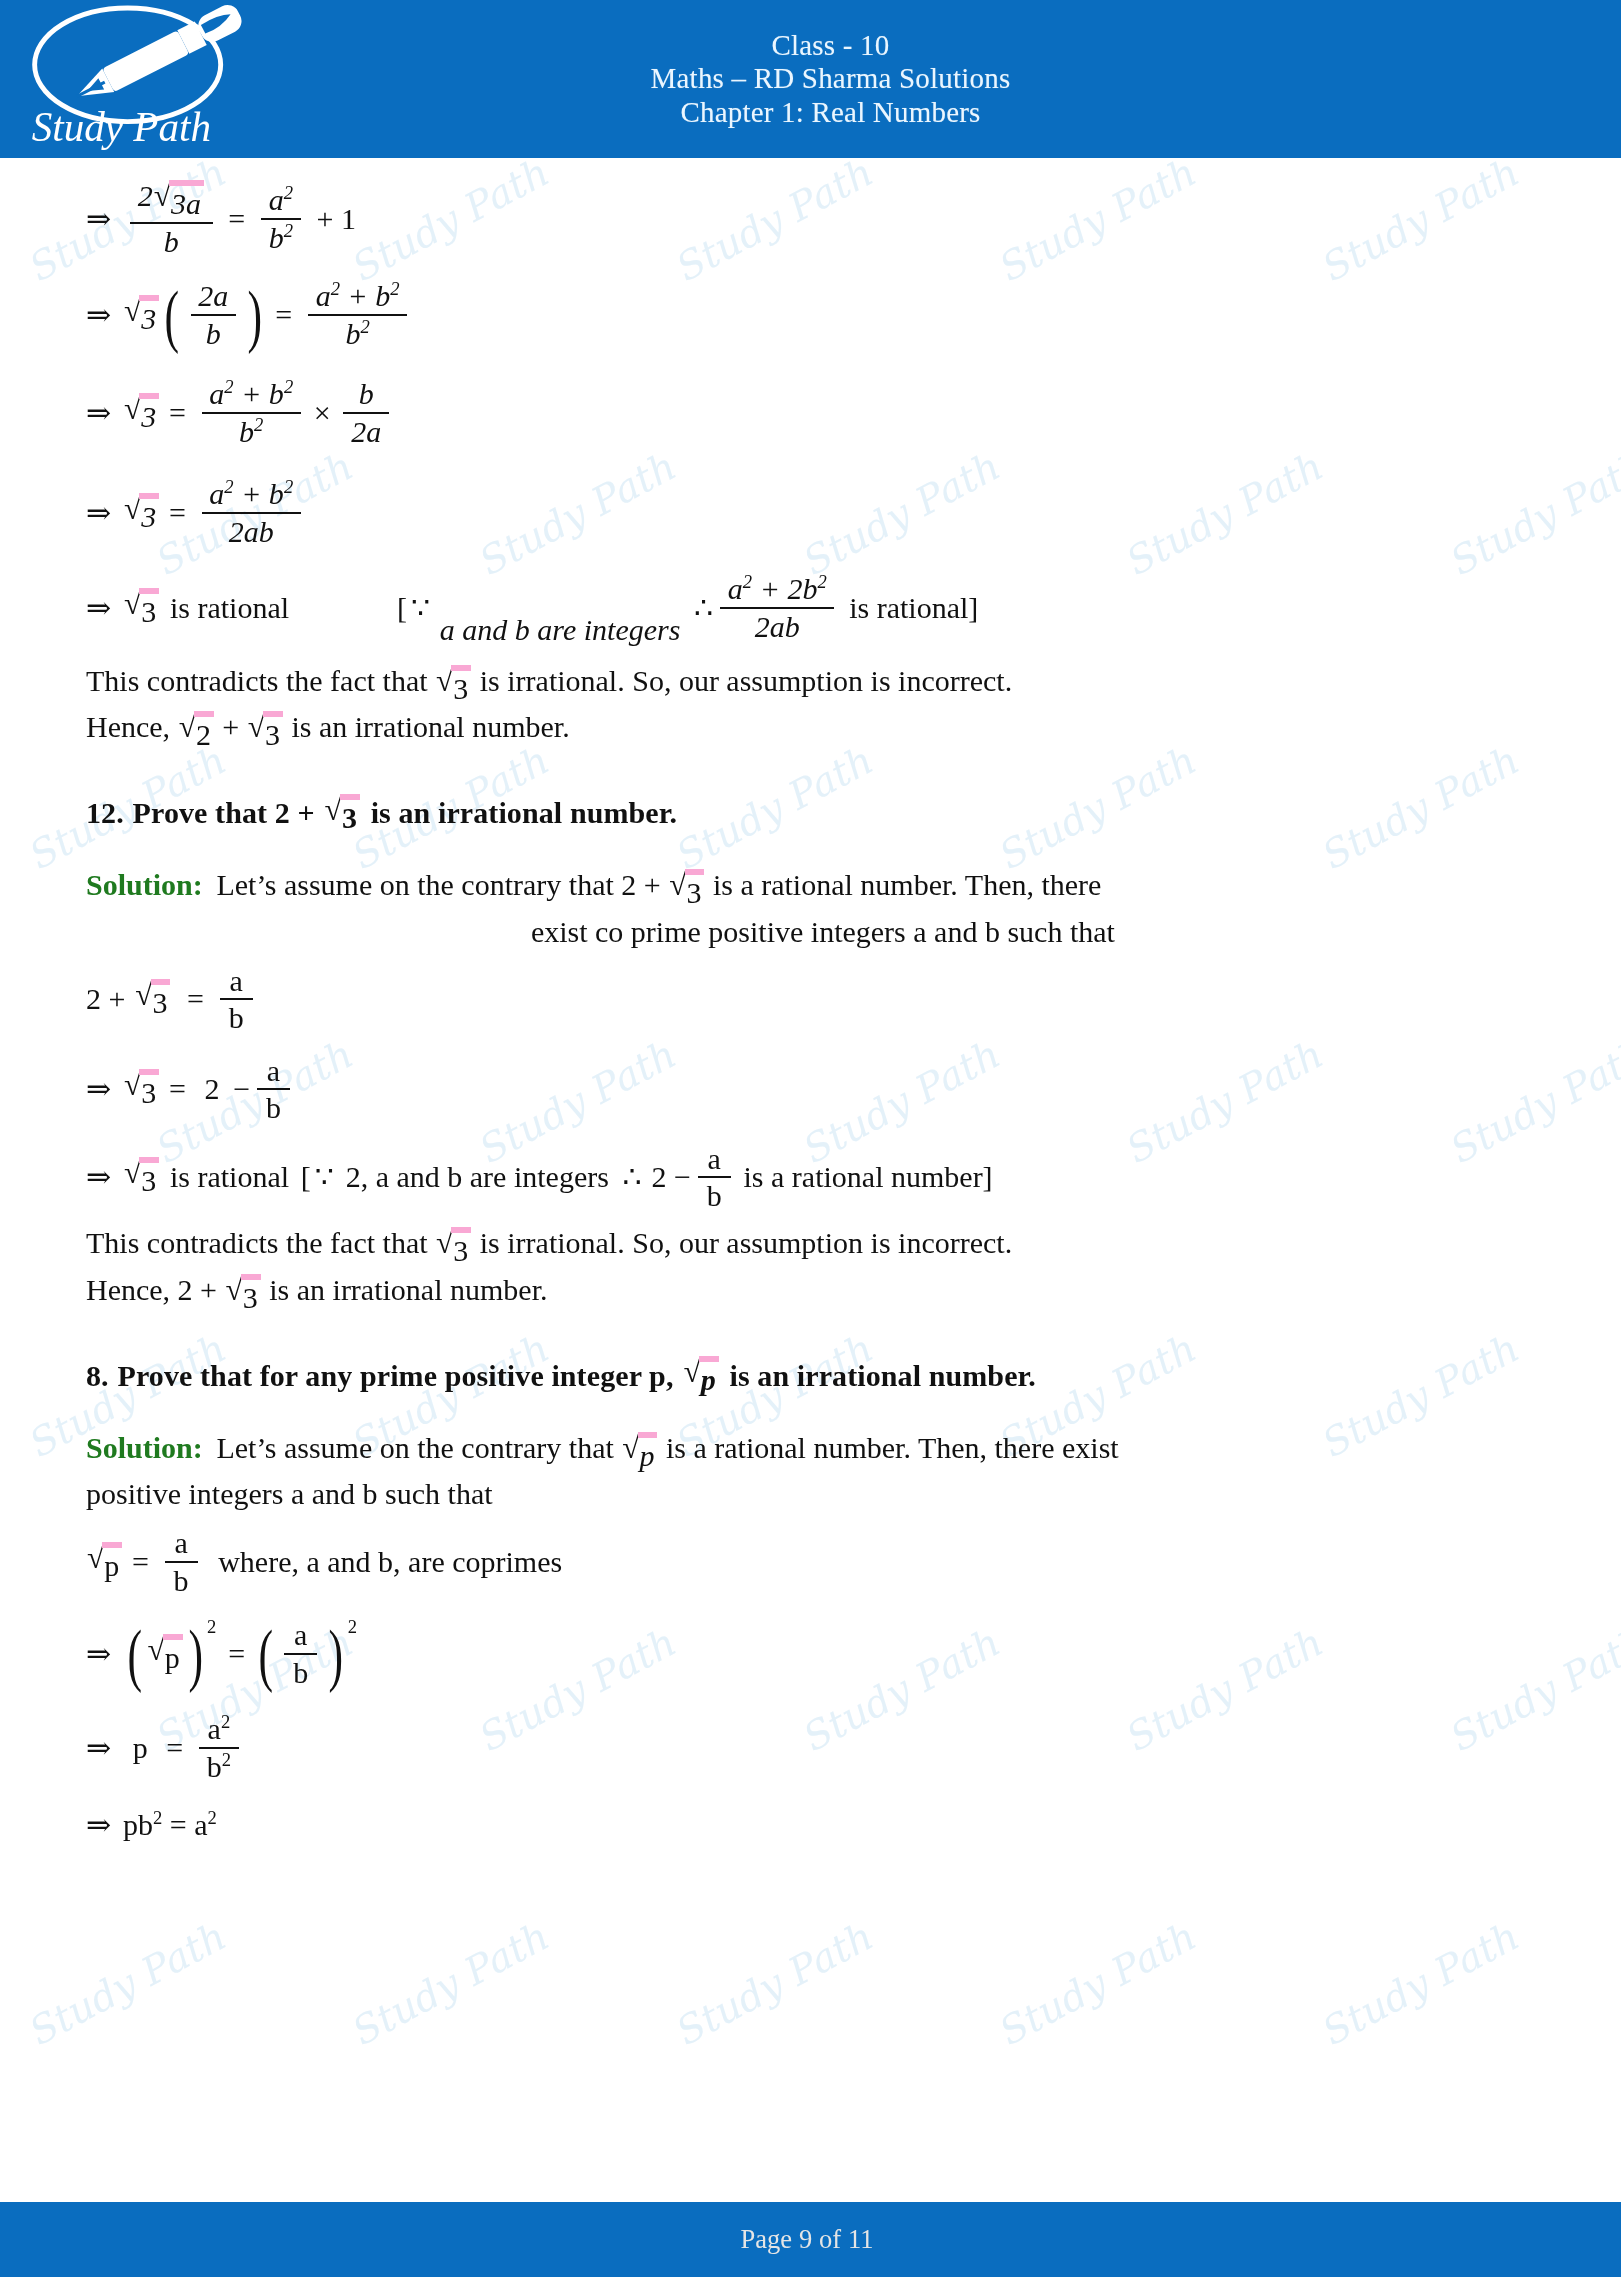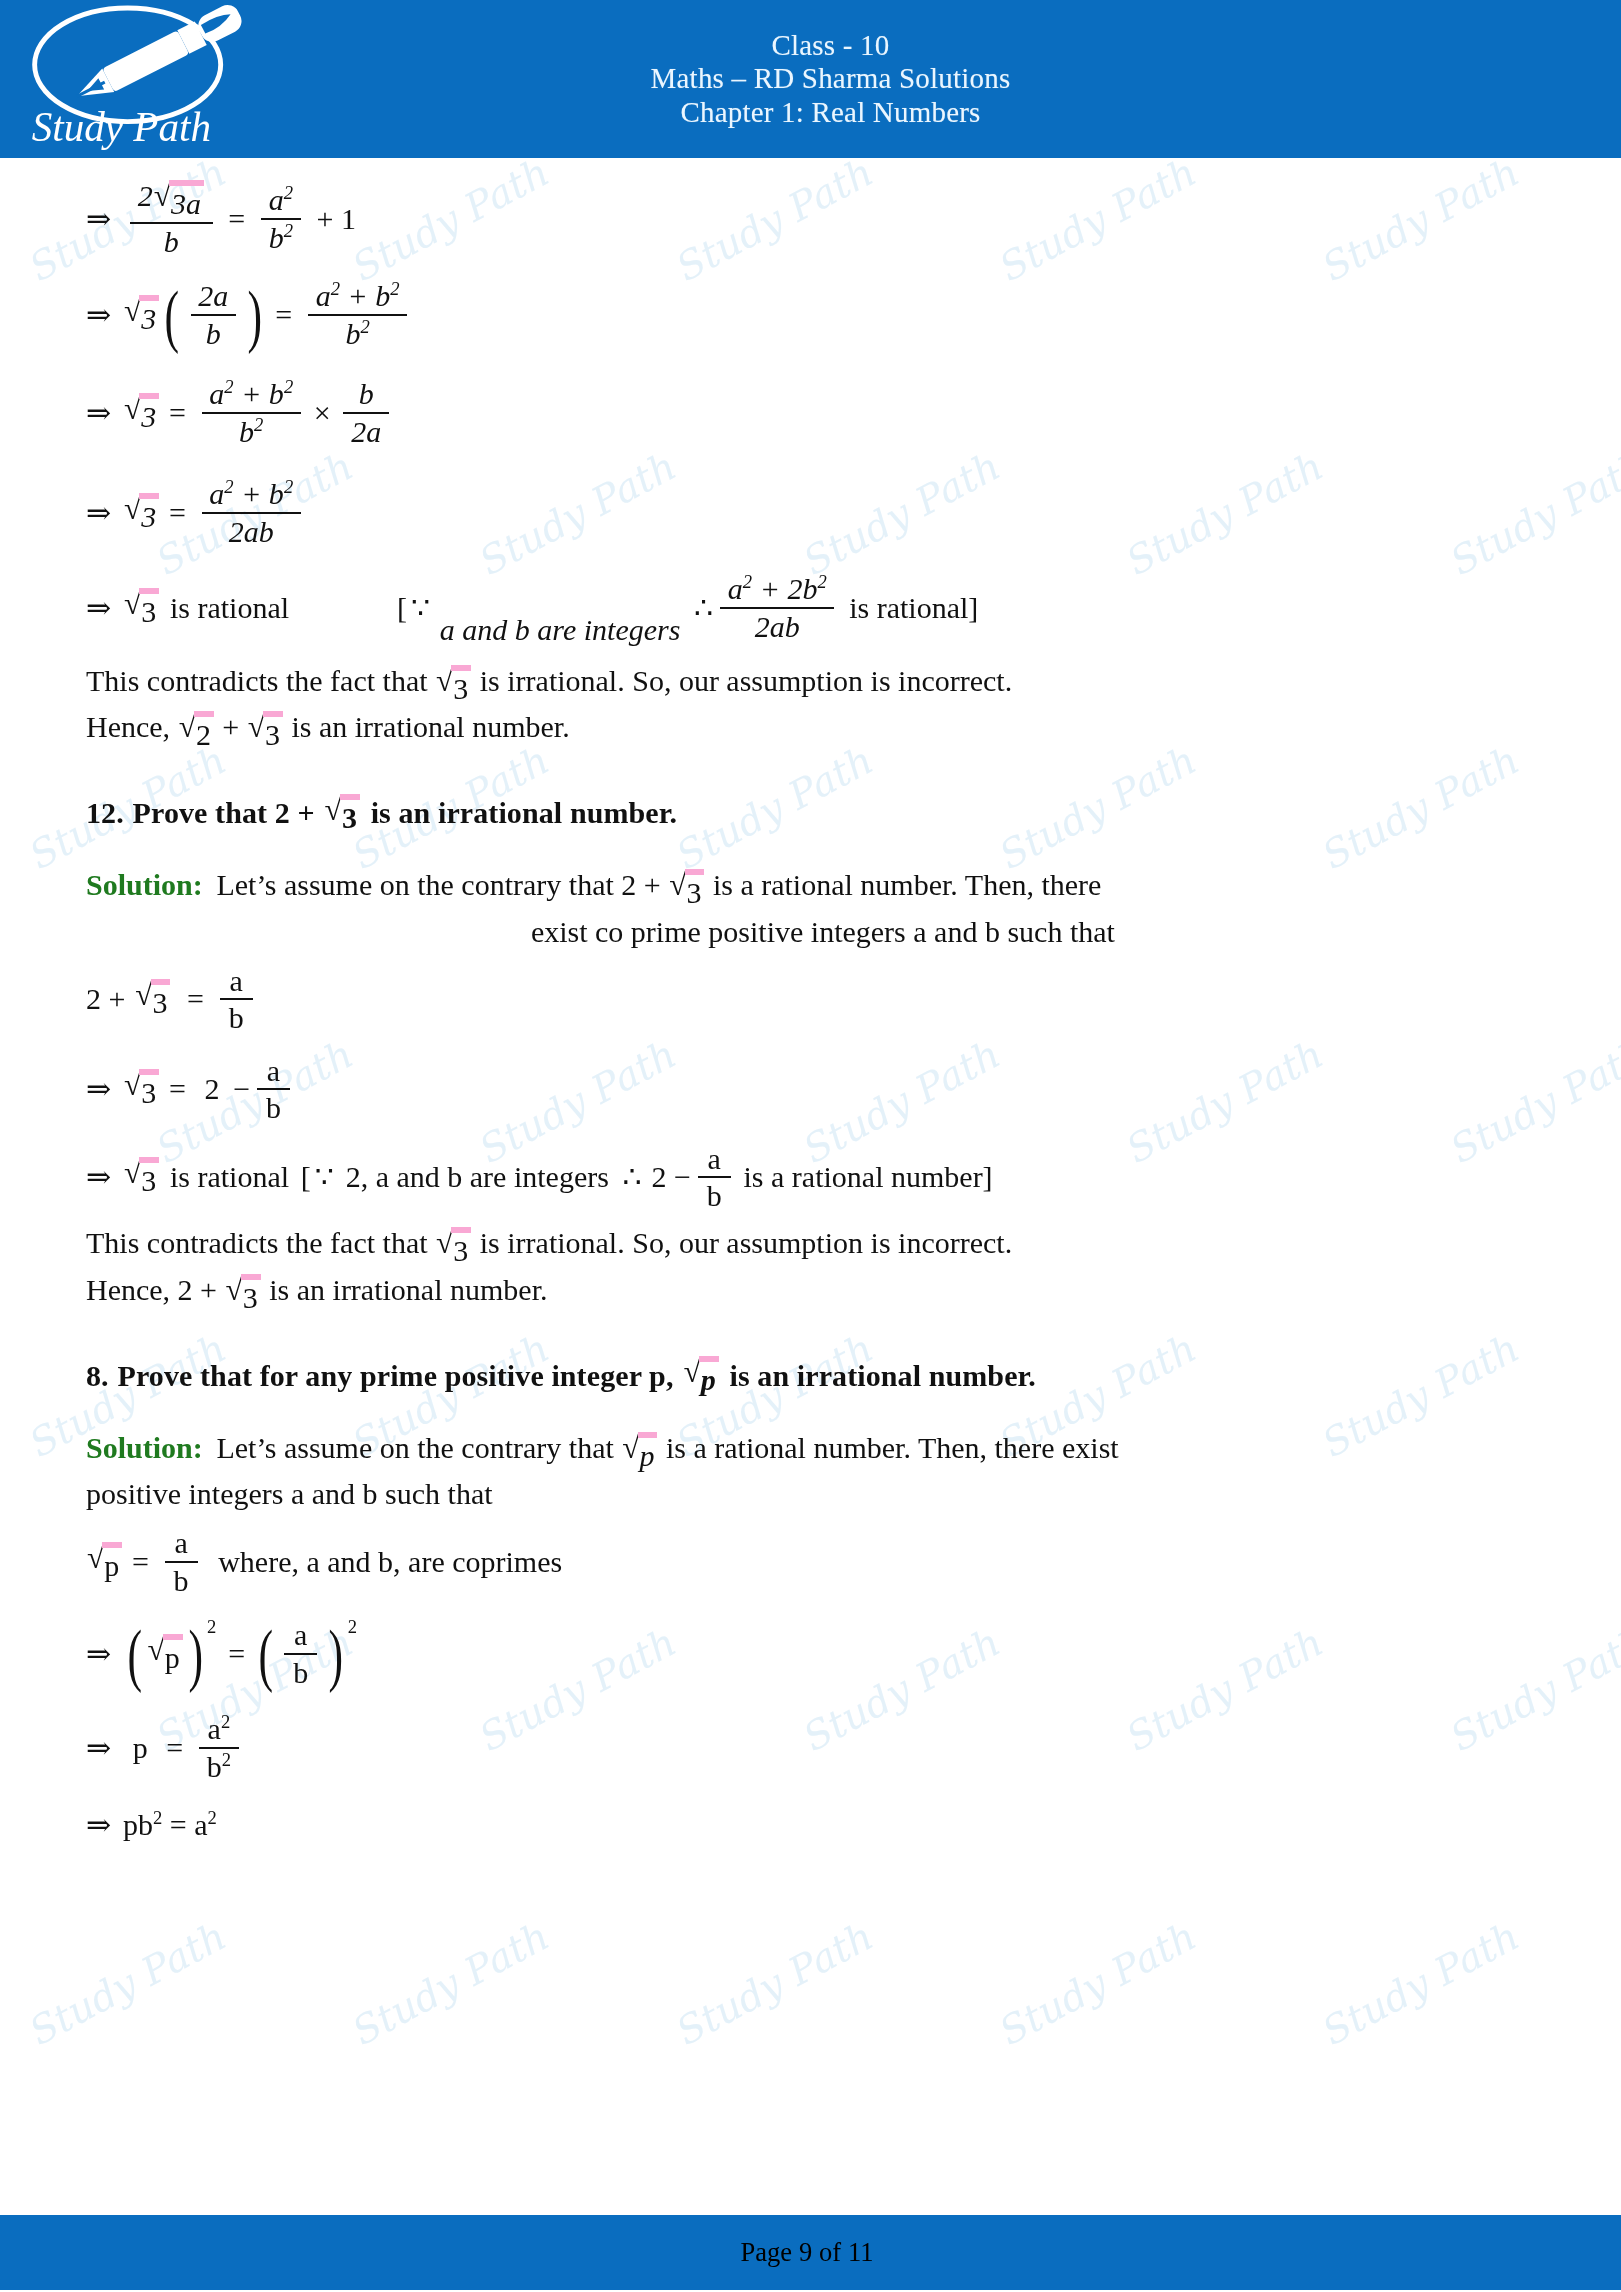--- a/index.html
+++ b/index.html
@@ -157,25 +157,25 @@
     margin-right: 13.7px;
     text-align: center;
   }
   .spacer-md { height: 29px; }
   .spacer-lg { height: 43px; }
 
   
   .footer {
     position: absolute;
     left: 0;
-    bottom: 3px;
+    bottom: 16px;
     width: 1621px;
     height: 75px;
     background: #0a6dbf;
-    color: #000000;
+    color: #e5e5e5;
     display: flex;
     align-items: center;
     justify-content: center;
     font-size: 26.5px;
   }
   .footer .pg-num { margin: 0 6.9px; }
 </style>
 </head>
 <body>
 

